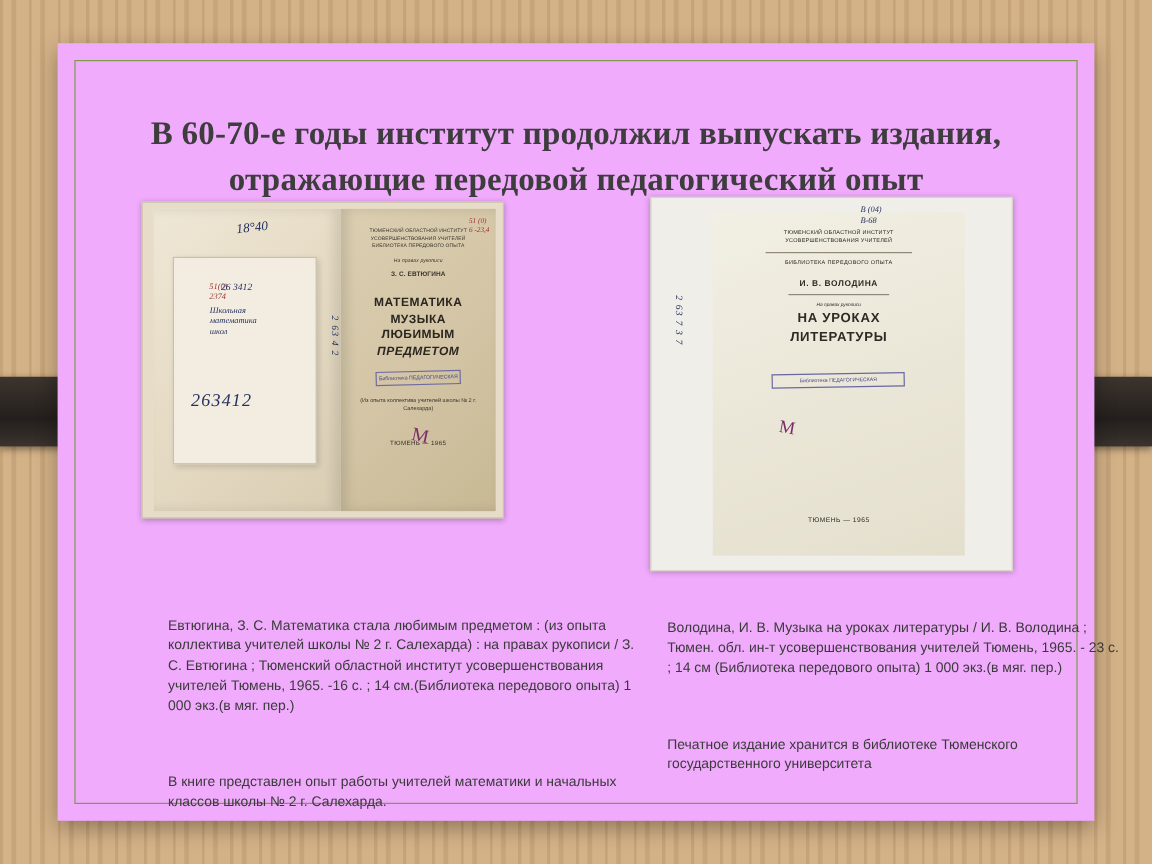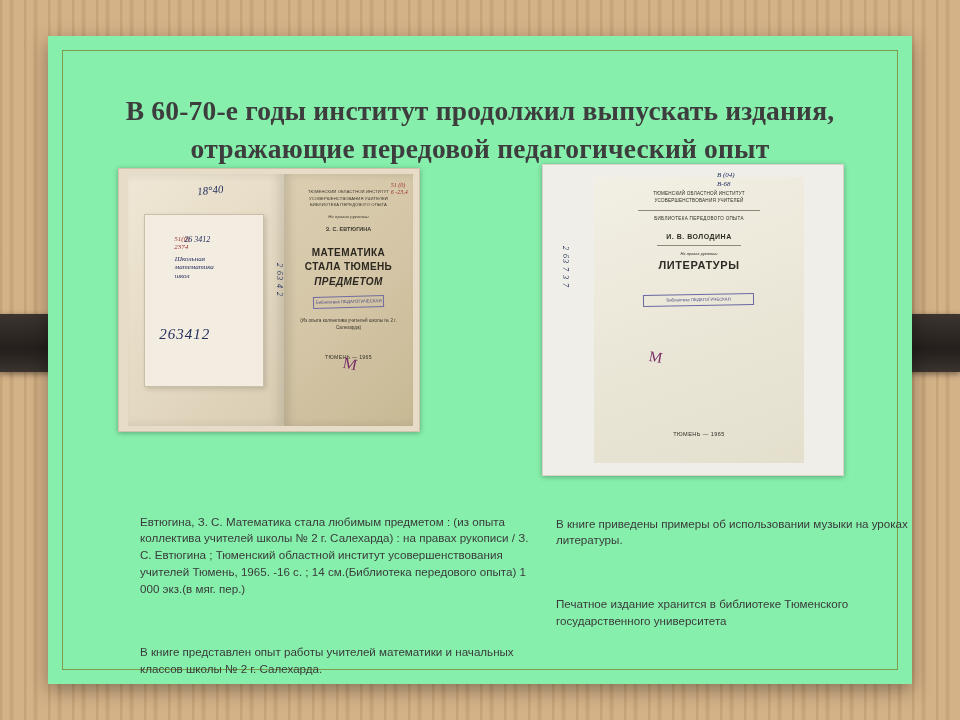--- a/index.html
+++ b/index.html
@@ -50,21 +50,21 @@
     box-shadow: 0 2px 6px rgba(0,0,0,0.45);
   }
   .strap.left { left: 0; }
   .strap.right { right: 0; }
   .paper {
     position: absolute;
     left: 48px;
     top: 36px;
     width: 864px;
     height: 648px;
-    background: #86efac;
+    background: #f0abfc;
     box-shadow: 0 6px 18px rgba(0,0,0,0.35);
   }
   .paper-border {
     position: absolute;
     left: 14px;
     top: 14px;
     right: 14px;
     bottom: 14px;
     border: 1.5px solid #7f9b49;
   }
@@ -301,21 +301,21 @@
         </div>
 
         <div class="bk-right-page">
           <div class="bk-right-text">
             <div class="tiny-line">ТЮМЕНСКИЙ ОБЛАСТНОЙ ИНСТИТУТ</div>
             <div class="tiny-line">УСОВЕРШЕНСТВОВАНИЯ УЧИТЕЛЕЙ</div>
             <div class="tiny-line">БИБЛИОТЕКА ПЕРЕДОВОГО ОПЫТА</div>
             <div class="tiny-line" style="margin-top:6px;font-style:italic;">На правах рукописи</div>
             <div class="tiny-line" style="font-size:5.4px;margin-top:4px;font-weight:bold;">З. С. ЕВТЮГИНА</div>
             <div class="bk-title">МАТЕМАТИКА</div>
-            <div class="bk-title" style="margin-top:2px;">СТАЛА ТЮМЕНЬ</div>
+            <div class="bk-title" style="margin-top:2px;">МУЗЫКА ЛЮБИМЫМ</div>
             <div class="bk-title" style="margin-top:2px;font-style:italic;">ПРЕДМЕТОМ</div>
             <div class="bk-stamp">Библиотека
 ПЕДАГОГИЧЕСКАЯ</div>
             <div class="bk-sub">(Из опыта коллектива учителей
 школы № 2 г. Салехарда)</div>
             <div class="bk-foot">ТЮМЕНЬ — 1965</div>
           </div>
           <div class="ink ink-red" style="right:4%;top:3%;font-size:6px;white-space:pre;line-height:1.2;">51 (0)
 6 -23,4</div>
           <div class="scribble" style="left:46%;top:72%;font-size:16px;transform:rotate(12deg);">M</div>
@@ -326,38 +326,39 @@
 
       <div class="photo photo-right">
         <div class="cover">
           <div class="cv-org">ТЮМЕНСКИЙ ОБЛАСТНОЙ ИНСТИТУТ</div>
           <div class="cv-org" style="margin-top:0;">УСОВЕРШЕНСТВОВАНИЯ УЧИТЕЛЕЙ</div>
           <div class="cv-rule"></div>
           <div class="cv-series">БИБЛИОТЕКА ПЕРЕДОВОГО ОПЫТА</div>
           <div class="cv-author">И. В. ВОЛОДИНА</div>
           <div class="cv-rule" style="width:40%;"></div>
           <div class="cv-note">На правах рукописи</div>
+          <div class="cv-title" style="margin-top:2px;">НА УРОКАХ</div>
           <div class="cv-title" style="margin-top:2px;">ЛИТЕРАТУРЫ</div>
           <div class="cv-stamp">Библиотека
 ПЕДАГОГИЧЕСКАЯ</div>
           <div class="cv-foot">ТЮМЕНЬ — 1965</div>
           <div class="scribble" style="left:26%;top:60%;font-size:15px;transform:rotate(10deg);">M</div>
         </div>
         <div class="ink ink-dark" style="left:58%;top:2%;font-size:7px;white-space:pre;line-height:1.2;">В (04)
 В-68</div>
         <div class="ink ink-dark" style="left:9%;top:26%;font-size:8px;transform:rotate(90deg);transform-origin:left top;letter-spacing:1px;">2 63 7 3 7</div>
       </div>
 
     </div>
 
     <div class="caption caption-left">
       <p class="cap-block">Евтюгина, З. С. Математика стала любимым предметом : (из опыта коллектива учителей школы № 2 г. Салехарда) : на правах рукописи / З. С. Евтюгина ; Тюменский областной институт усовершенствования учителей Тюмень, 1965. -16 с. ; 14 см.(Библиотека передового опыта) 1 000 экз.(в мяг. пер.)</p>
       <p class="cap-block">В книге представлен опыт работы учителей математики и начальных классов школы № 2 г. Салехарда.</p>
       
     </div>
 
     <div class="caption caption-right">
-      <p class="cap-block">В книге приведены примеры об использовании музыки на уроках литературы.</p>
+      <p class="cap-block">Володина, И. В. Музыка на уроках литературы / И. В. Володина ; Тюмен. обл. ин-т усовершенствования учителей Тюмень, 1965. - 23 с. ; 14 см (Библиотека передового опыта) 1 000 экз.(в мяг. пер.)</p>
       <p class="cap-block">Печатное издание хранится в библиотеке Тюменского государственного университета</p>
     </div>
 
   </div>
 </div>
 
 </body></html>

